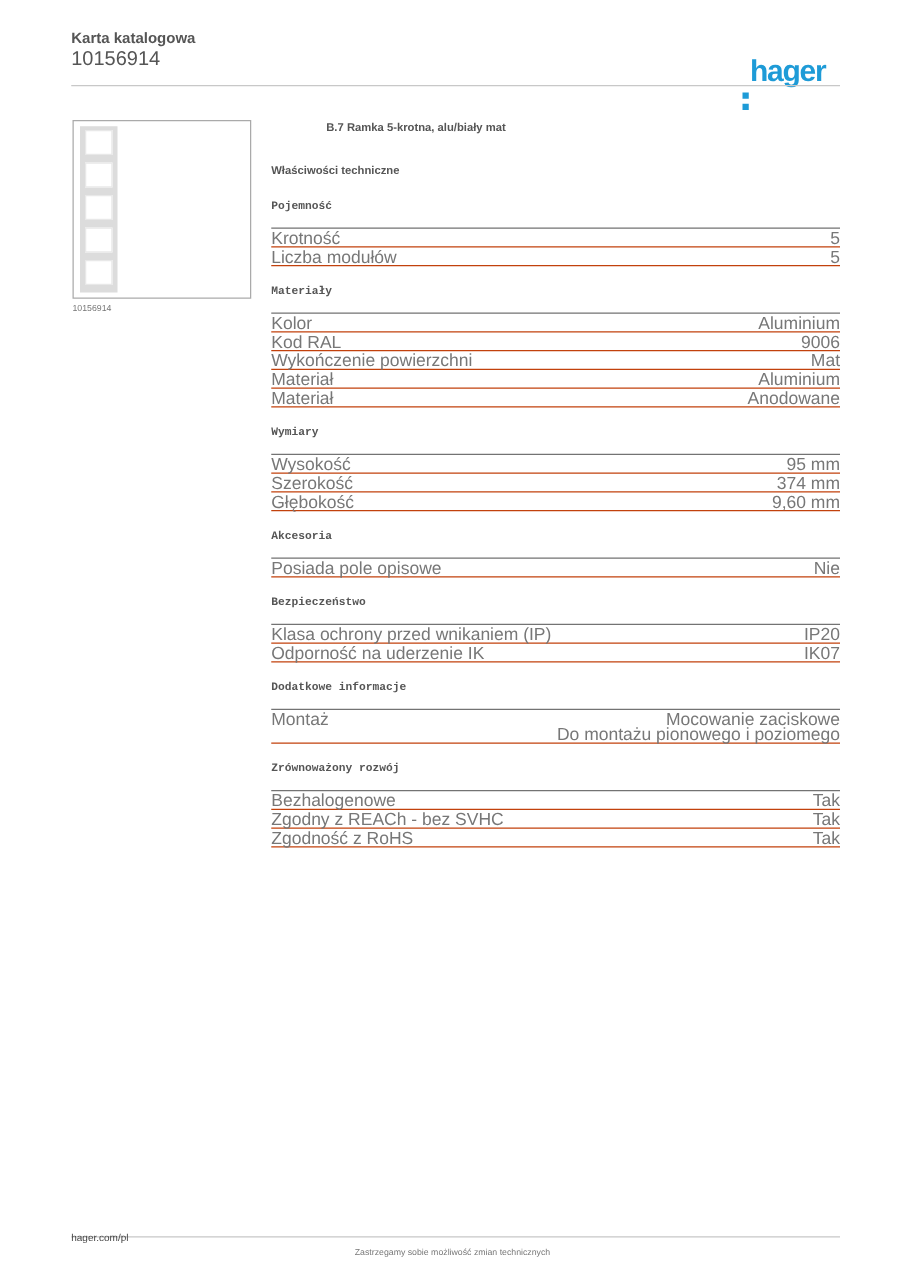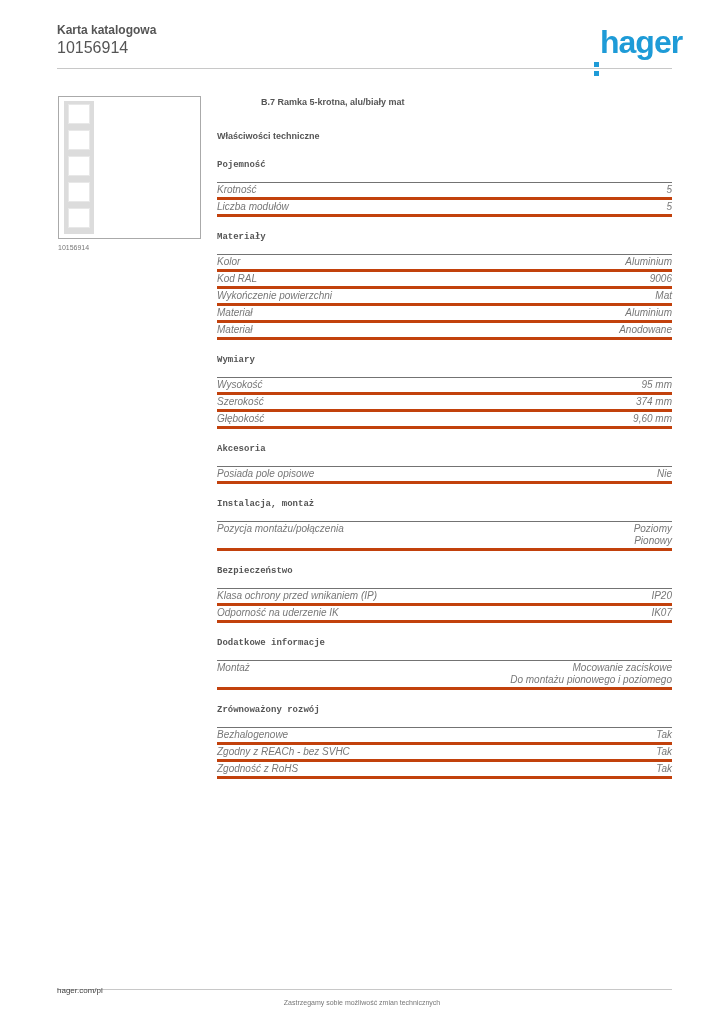--- a/index.html
+++ b/index.html
@@ -1,34 +1,34 @@
 <!DOCTYPE html>
 <html><head>
 <meta charset="utf-8">
 <style>
   html, body { margin:0; padding:0; background:#fff; }
   body { width:724px; height:1024px; position:relative; font-family:"Liberation Sans", sans-serif; color:#555; overflow:hidden; }
   .title { position:absolute; left:57px; top:21px; font-size:12px; font-weight:bold; color:#555; line-height:18px; }
   .subtitle { position:absolute; left:57px; top:39px; font-size:16px; color:#555; line-height:18px; }
-  .logo { position:absolute; left:594px; top:28px; font-size:32px; font-weight:bold; color:#1e9bd7; letter-spacing:-1px; line-height:28px; }
+  .logo { position:absolute; left:594px; top:44px; font-size:24px; font-weight:bold; color:#1e9bd7; letter-spacing:-1px; line-height:28px; }
   .logo .colon { display:inline-block; width:6px; position:relative; }
   .logo .colon i { position:absolute; left:0; width:5px; height:5px; background:#1e9bd7; }
   .hdr-rule { position:absolute; left:57px; top:68px; width:615px; height:1px; background:#c8c8c8; }
 
   .imgbox { position:absolute; left:58px; top:96px; width:143px; height:143px; border:1px solid #aaa; box-sizing:border-box; }
   .frame { position:absolute; left:5px; top:4px; width:30px; height:133px; background:#dcdcdc; box-sizing:border-box; padding:3px 4px; }
   .frame .win { width:22px; height:20px; background:#fff; margin-bottom:6px; border:1px solid #e8e8e8; box-sizing:border-box; }
   .imgcap { position:absolute; left:58px; top:244px; font-size:7px; color:#777; }
 
   .main { position:absolute; left:217px; top:96px; width:455px; }
   .product { font-size:9px; font-weight:bold; color:#555; height:12px; line-height:12px;margin-left:44px; }
   .tech { font-size:9px; font-weight:bold; color:#555; margin-top:22px; line-height:12px; }
   .section { margin-top:14px; }
   .sec-title { font-size:9px; font-weight:bold; color:#555; line-height:12px; height:12px; border-bottom:1px solid #737373; padding-bottom:11px;font-family:Liberation Mono, monospace; }
-  .row { display:flex; justify-content:space-between; font-size:10px; color:#777; line-height:12px; padding:1px 0 1px 0; border-bottom:3px solid #c2410c;font-style:italic; }
+  .row { display:flex; justify-content:space-between; font-size:14px; color:#777; line-height:12px; padding:1px 0 1px 0; border-bottom:1px solid #c2410c; }
   .row .val { text-align:right; }
   .section.first { margin-top:17px; }
 
   .ftr-rule { position:absolute; left:57px; top:989px; width:615px; height:1px; background:#c8c8c8; }
   .ftr-left { position:absolute; left:57px; top:986px; font-size:8px; font-weight:normal; color:#444; }
   .ftr-mid { position:absolute; left:0; width:724px; top:999px; text-align:center; font-size:7px; color:#777; }
   .ftr-right { position:absolute; right:52px; top:1058px; font-size:8px; font-weight:bold; color:#444; }
 </style>
 </head>
 <body>
@@ -125,30 +125,20 @@
       <div class="section">
         <div class="sec-title">Akcesoria</div>
         <div class="row">
           <span>Posiada pole opisowe</span>
           <span class="val">
             <div>Nie</div>
           </span>
         </div>
       </div>
       <div class="section">
-        <div class="sec-title">Instalacja, montaż</div>
-        <div class="row">
-          <span>Pozycja montażu/połączenia</span>
-          <span class="val">
-            <div>Poziomy</div>
-            <div>Pionowy</div>
-          </span>
-        </div>
-      </div>
-      <div class="section">
         <div class="sec-title">Bezpieczeństwo</div>
         <div class="row">
           <span>Klasa ochrony przed wnikaniem (IP)</span>
           <span class="val">
             <div>IP20</div>
           </span>
         </div>
         <div class="row">
           <span>Odporność na uderzenie IK</span>
           <span class="val">

